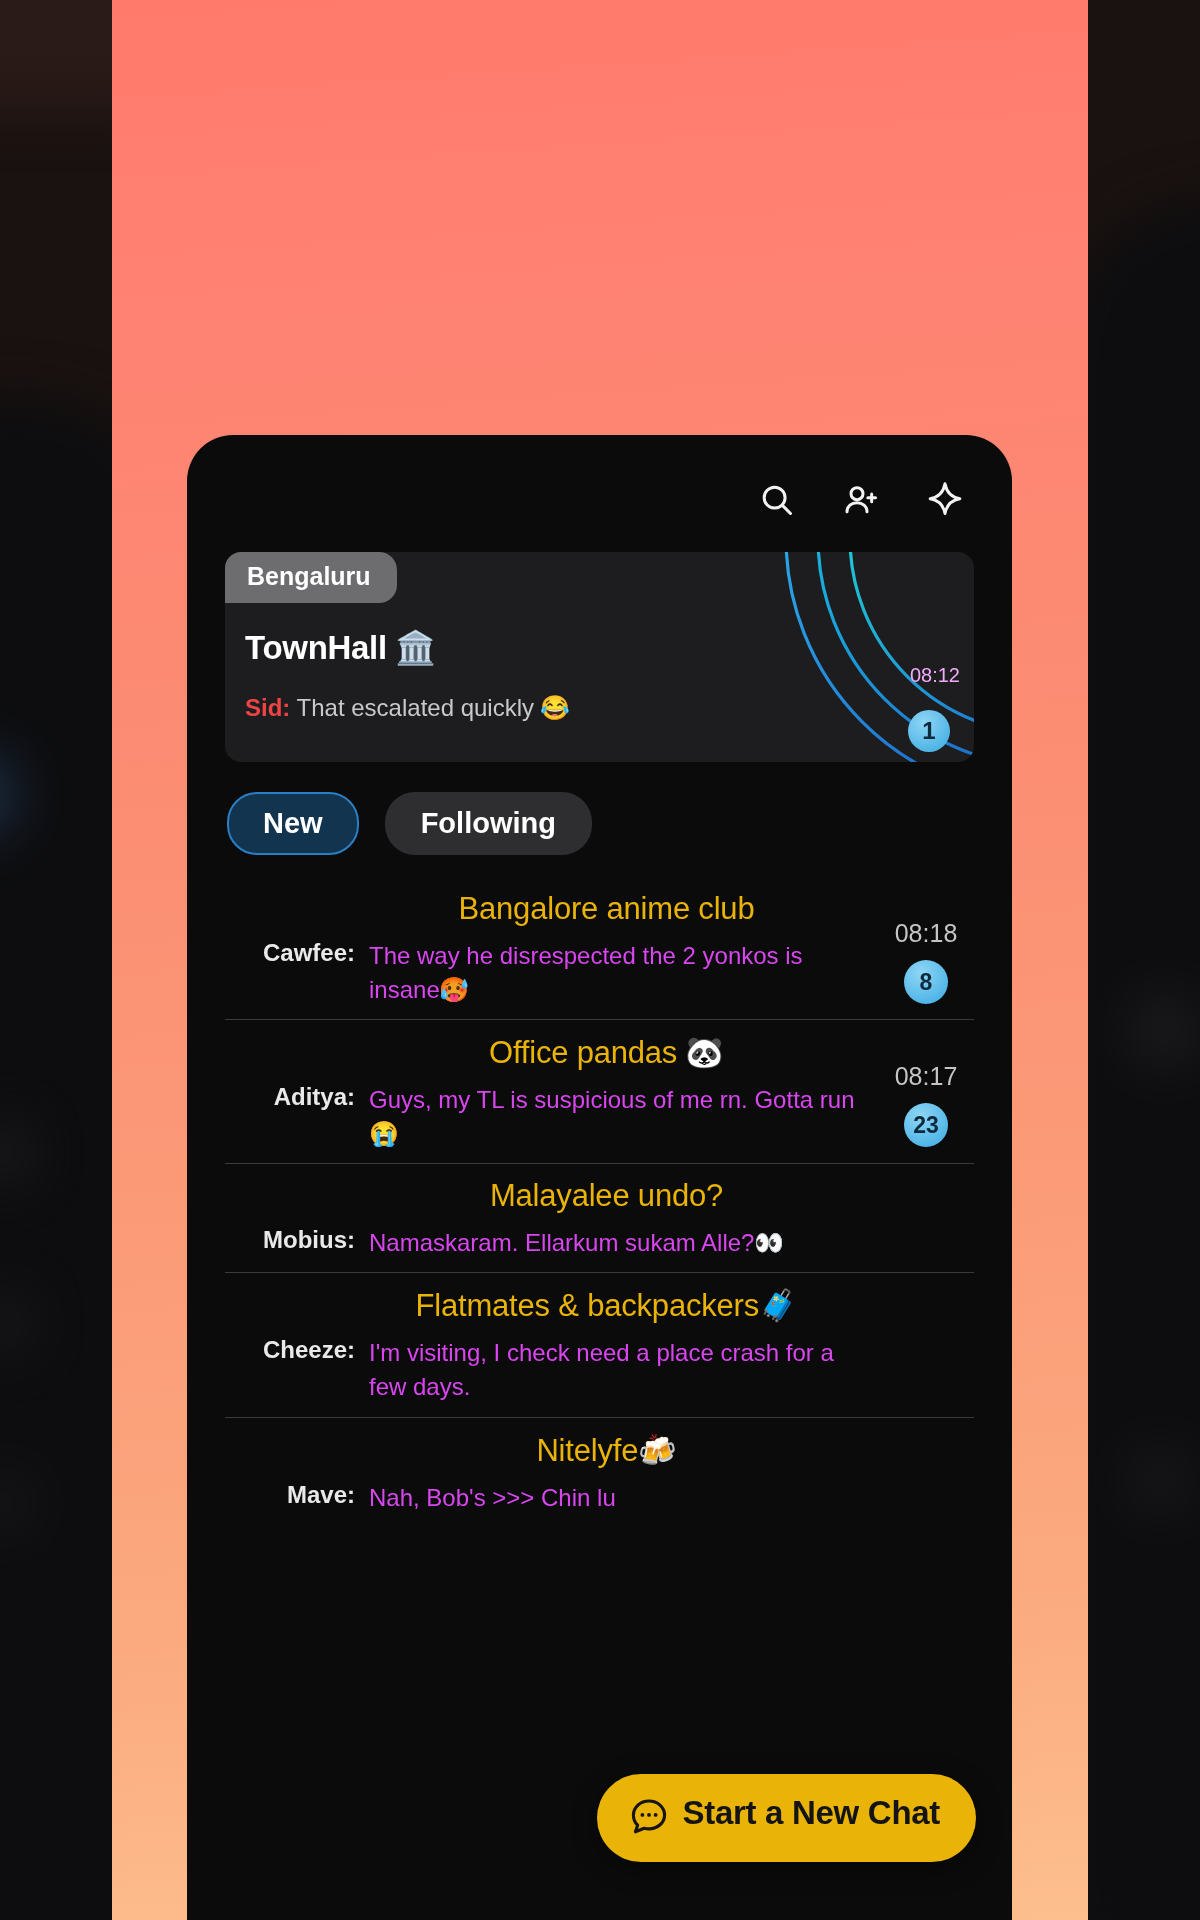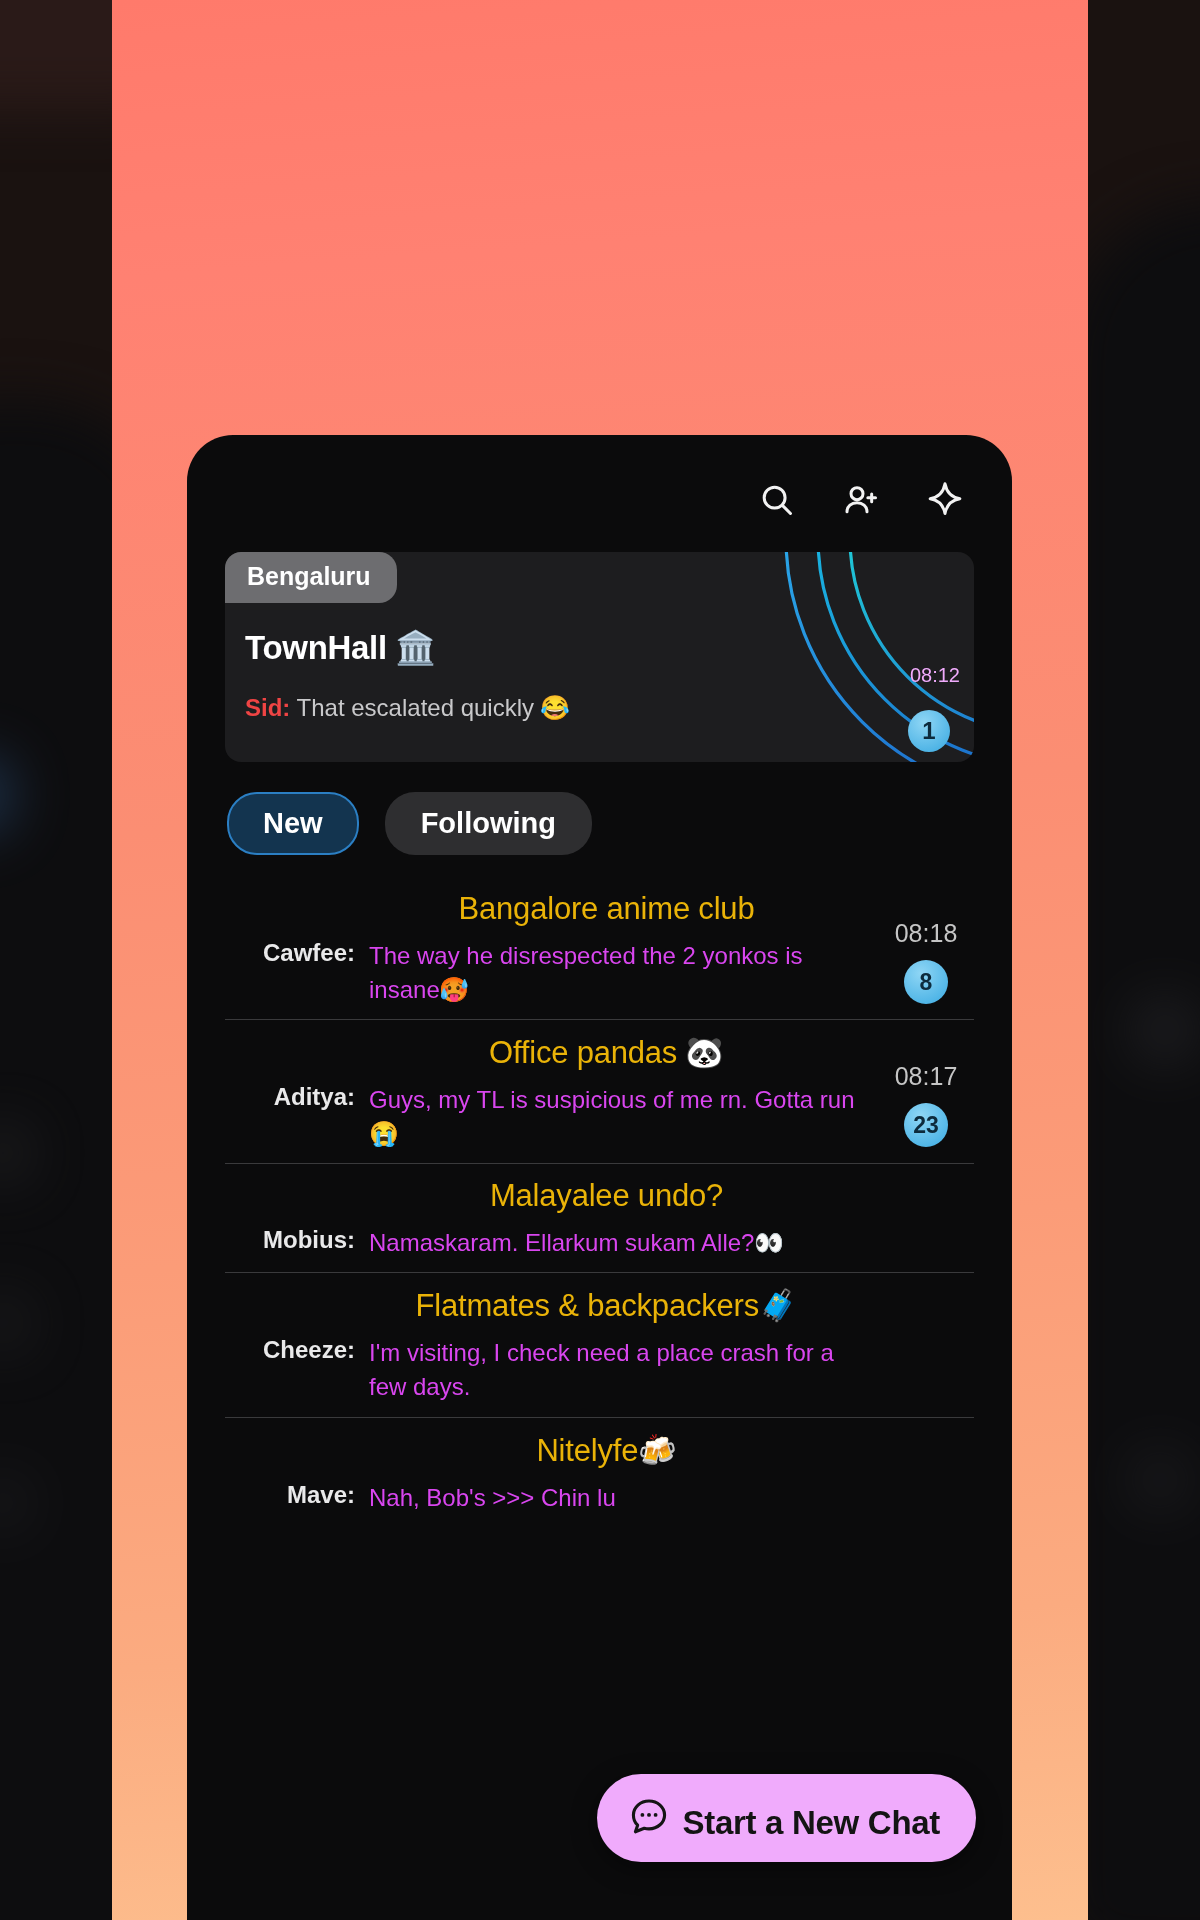--- a/index.html
+++ b/index.html
@@ -84,22 +84,22 @@
   .row-meta{position:absolute;right:6px;top:42px;text-align:center;width:84px;}
   .row-time{color:#c5c5c5;font-size:25px;}
   .row-badge{
     width:44px;height:44px;margin:12px auto 0;border-radius:50%;
     background:radial-gradient(circle at 38% 30%,#8fd6f5,#3aaae2);
     color:#0d2b3d;font-weight:600;font-size:23px;display:flex;align-items:center;justify-content:center;
   }
 
   
   .fab{
-    position:absolute;right:36px;bottom:58px;display:flex;align-items:flex-end;gap:12px;
-    background:#f0abfc;border-radius:44px;padding:20px 36px 20px 30px;
+    position:absolute;right:36px;bottom:58px;display:flex;align-items:flex-start;gap:12px;
+    background:#eab308;border-radius:44px;padding:20px 36px 20px 30px;
     box-shadow:0 6px 26px rgba(0,0,0,.45);
   }
   .fab-label{color:#141414;font-weight:700;font-size:33px;letter-spacing:-.3px;}
 </style>
 </head>
 <body>
 
 <div class="backdrop">
   <div class="bd-phone bd-l1"></div>
   <div class="bd-phone bd-l2"></div>

